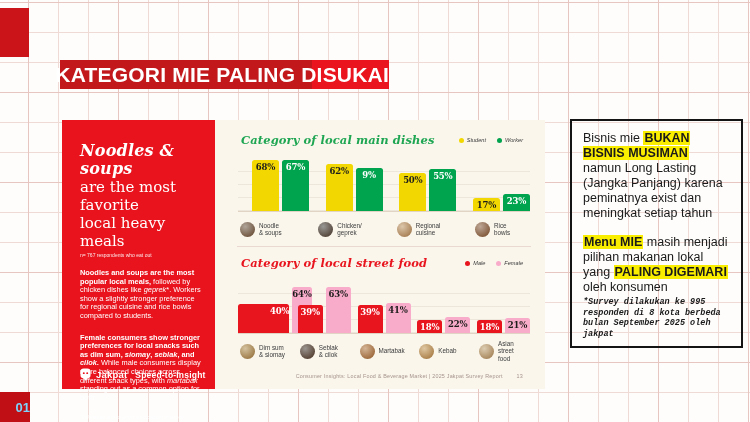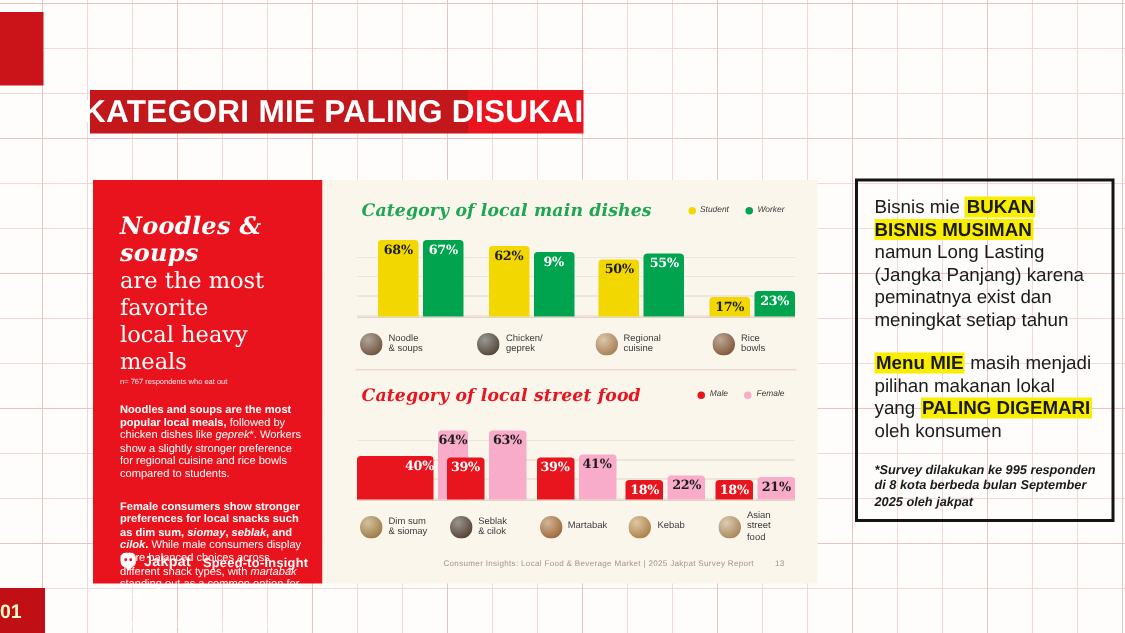--- a/index.html
+++ b/index.html
@@ -12,21 +12,21 @@
       linear-gradient(to right, #e7c6c1 1px, transparent 1px),
       linear-gradient(to bottom, #e7c6c1 1px, transparent 1px),
       linear-gradient(to right, #f0dad6 1px, transparent 1px),
       linear-gradient(to bottom, #f0dad6 1px, transparent 1px);
     background-size: 90px 90px, 90px 90px, 30px 30px, 30px 30px;
     background-position: 28px 2px, 28px 2px, 28px 2px, 28px 2px;
   }
   
   .corner-rect{ position:absolute; left:0; top:8px; width:29px; height:49px; background:#cb1419; }
   .page-num{ position:absolute; left:0; top:392px; width:30px; height:30px; background:#c00f15;
-    display:flex; align-items:center; justify-content:flex-start; color:#fef9c3; font-size:13px; font-weight:600; }
+    display:flex; align-items:center; justify-content:flex-end; color:#7dd3fc; font-size:13px; font-weight:600; }
   
   .banner{ position:absolute; left:60px; top:60px; width:329px; height:29px;
     background:linear-gradient(90deg,#c2181c 0,#c2181c 252px,#ea141e 252px);
     display:flex; align-items:center; padding-left:13px;justify-content:flex-end; }
   .banner span{ color:#fff; font-weight:700; font-size:21px; letter-spacing:.2px; white-space:nowrap; }
   
   .red-card{ position:absolute; left:62px; top:120px; width:153px; height:269px; background:#e8131d;
     color:#fff; padding:22px 12px 0 18px; }
   .card-title{ margin:0; font:italic 700 16px "DejaVu Serif", serif; line-height:18px; letter-spacing:.2px; }
   .card-subtitle{ font:400 15px "DejaVu Serif", serif; line-height:18px; white-space:pre-line; }
@@ -65,21 +65,21 @@
   .cat-label{ font-size:6.3px; line-height:7.2px; color:#3b3b3b; white-space:pre-line; }
   .divider{ height:1px; background:#ead9d0; margin:4px 14px 0 22px; }
   .card-footer{ display:flex; justify-content:flex-end; gap:14px; margin:9px 22px 0 0;
     font-size:5.4px; color:#a5938b; letter-spacing:.2px; }
   
   .note-box{ position:absolute; left:570px; top:119px; width:173px; height:229px; border:2px solid #141414;
     padding:10px 11px; color:#1a1a1a; font-size:12.5px; line-height:15px; }
   .note-box p{ margin:0 0 14px; }
   .note-box .hl{ background:#faee00; font-weight:700; padding:0 1px; }
   .note-footnote{ position:absolute; left:11px; right:8px; bottom:7px;
-    font-weight:700; font-style:italic; font-size:8.5px; line-height:10.5px; }
+    font-weight:700; font-style:italic; font-size:8.5px; line-height:10.5px;font-family:Liberation Mono, monospace; }
 </style>
 </head>
 <body>
 
 <div class="slide">
 
   <div class="corner-rect"></div>
 
   <div class="banner">
     <span>KATEGORI MIE PALING DISUKAI</span>

